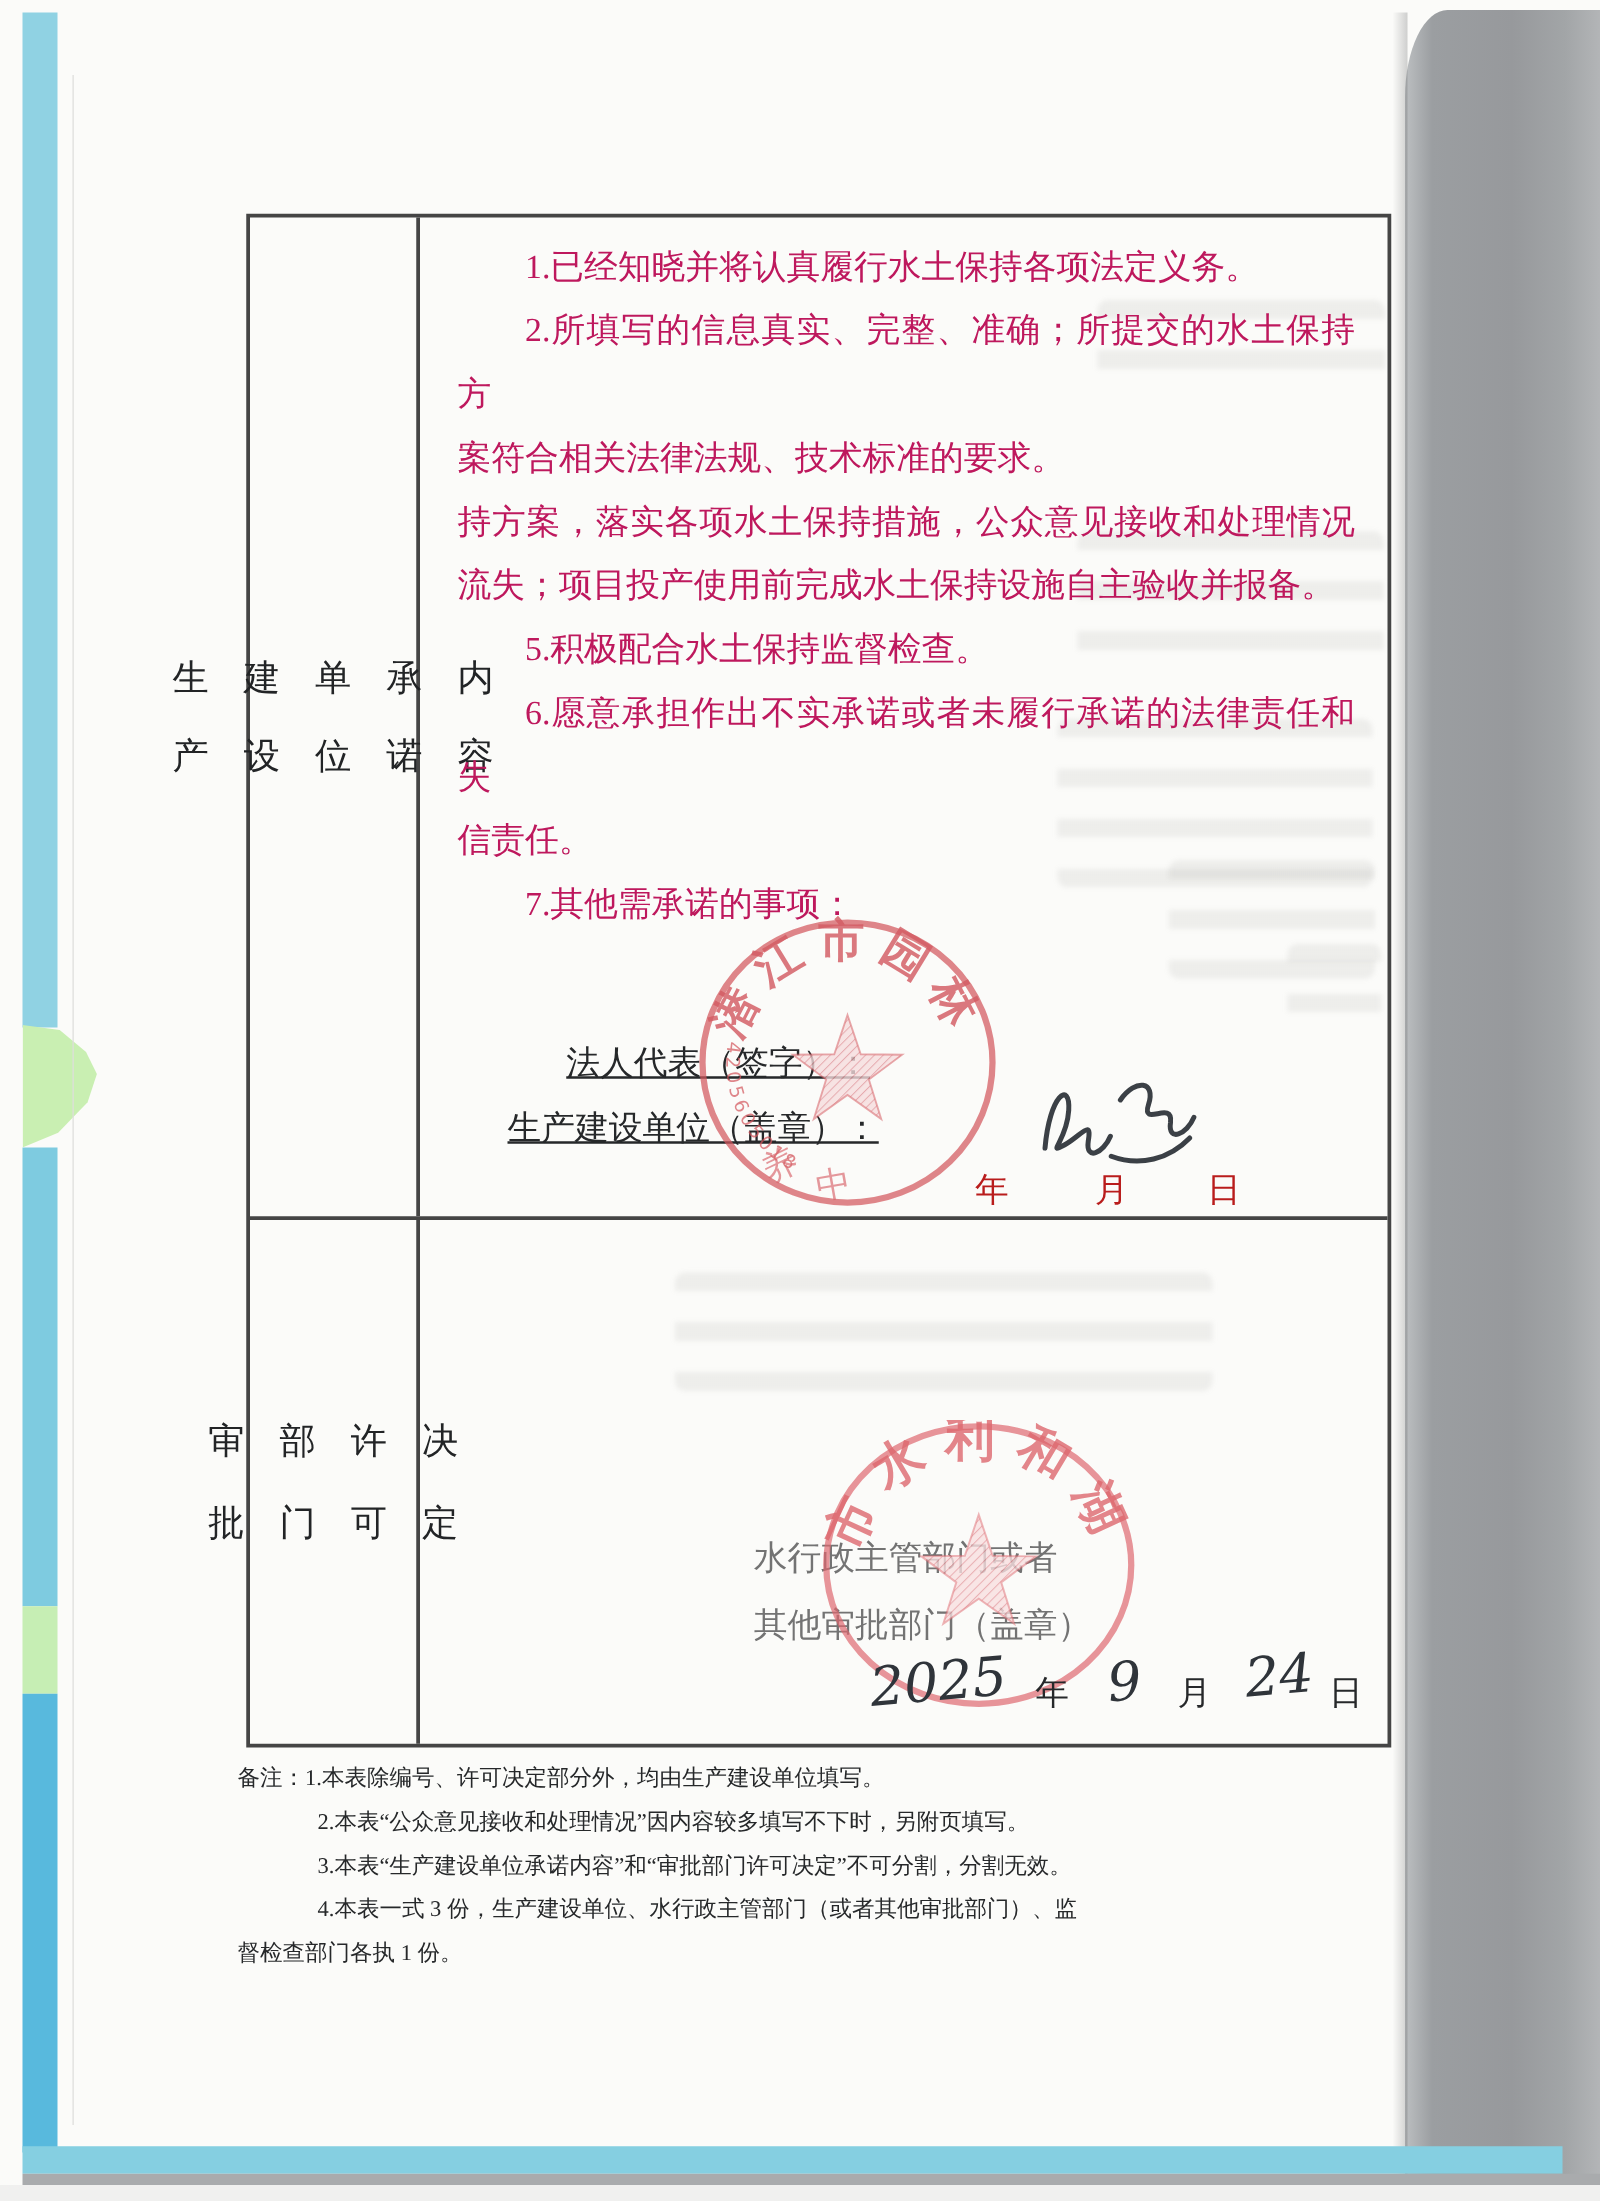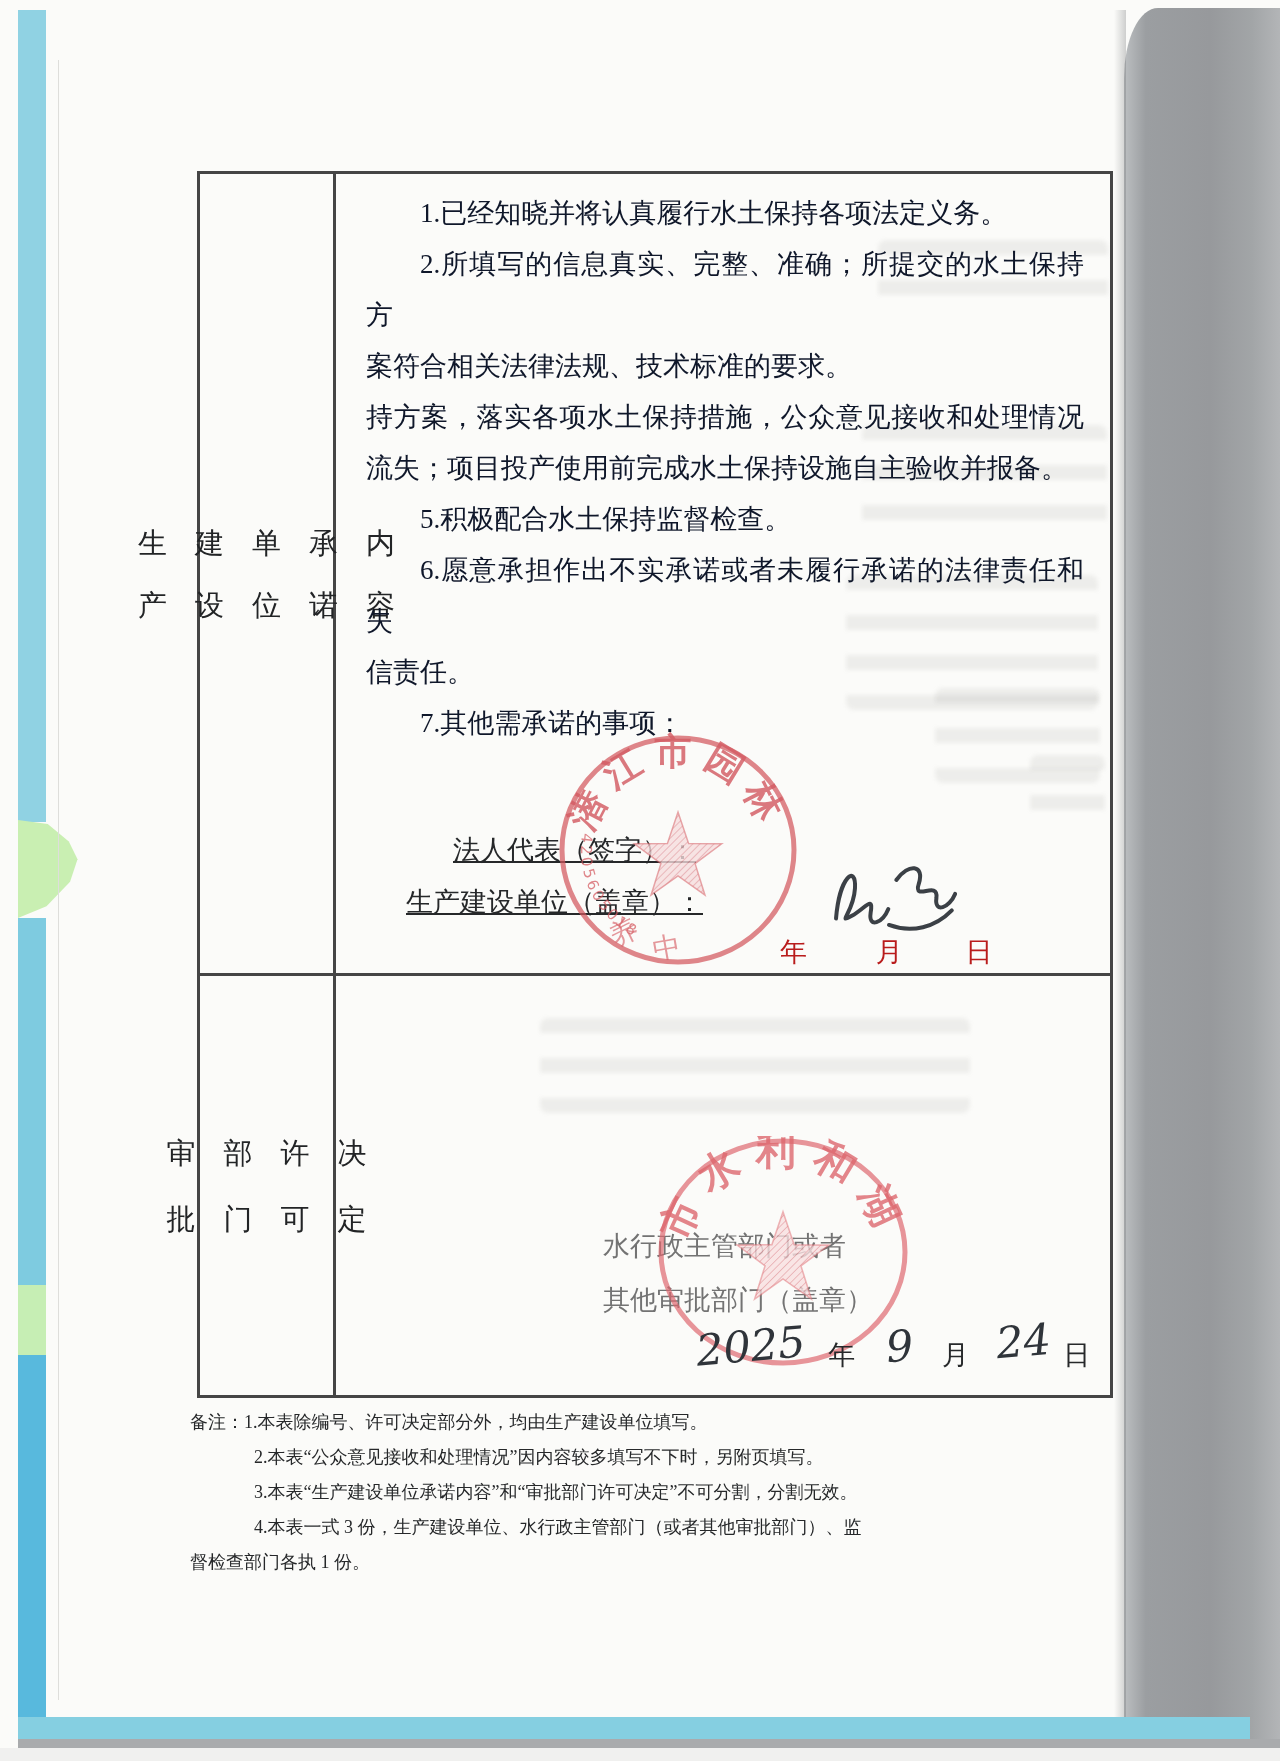--- a/index.html
+++ b/index.html
@@ -36,21 +36,21 @@
   .trow.r2{height:419px;}
   .lcell{width:136px;flex:0 0 136px;border-right:3px solid #454545;box-sizing:border-box;
     display:flex;justify-content:center;align-items:center;}
   .lcell .lab{font-size:29px;letter-spacing:14px;padding-left:14px;color:#222426;}
   .r1 .lab{line-height:62px;}
   .r2 .lab{line-height:66px;}
   .ccell{flex:1 1 auto;position:relative;box-sizing:border-box;}
 
   
   .body-text{position:absolute;left:30px;right:26px;top:14px;font-size:27px;line-height:51px;
-    color:#0f172a;z-index:2;}
+    color:#be185d;z-index:2;}
   .bline{white-space:nowrap;overflow:visible;}
   .bline.ind{text-indent:54px;}
   .bline.j{white-space:normal;text-align:justify;text-align-last:justify;}
 
   .sig-label{position:absolute;font-size:27px;color:#26282a;z-index:2;white-space:nowrap;text-decoration:underline;}
   .ymd{position:absolute;font-size:27px;color:#b91c1c;z-index:2;white-space:nowrap;margin-top:20px;}
   .ymd span{display:inline-block;}
   .ymd .m{margin-left:62px;}
   .ymd .d{margin-left:56px;}
 

